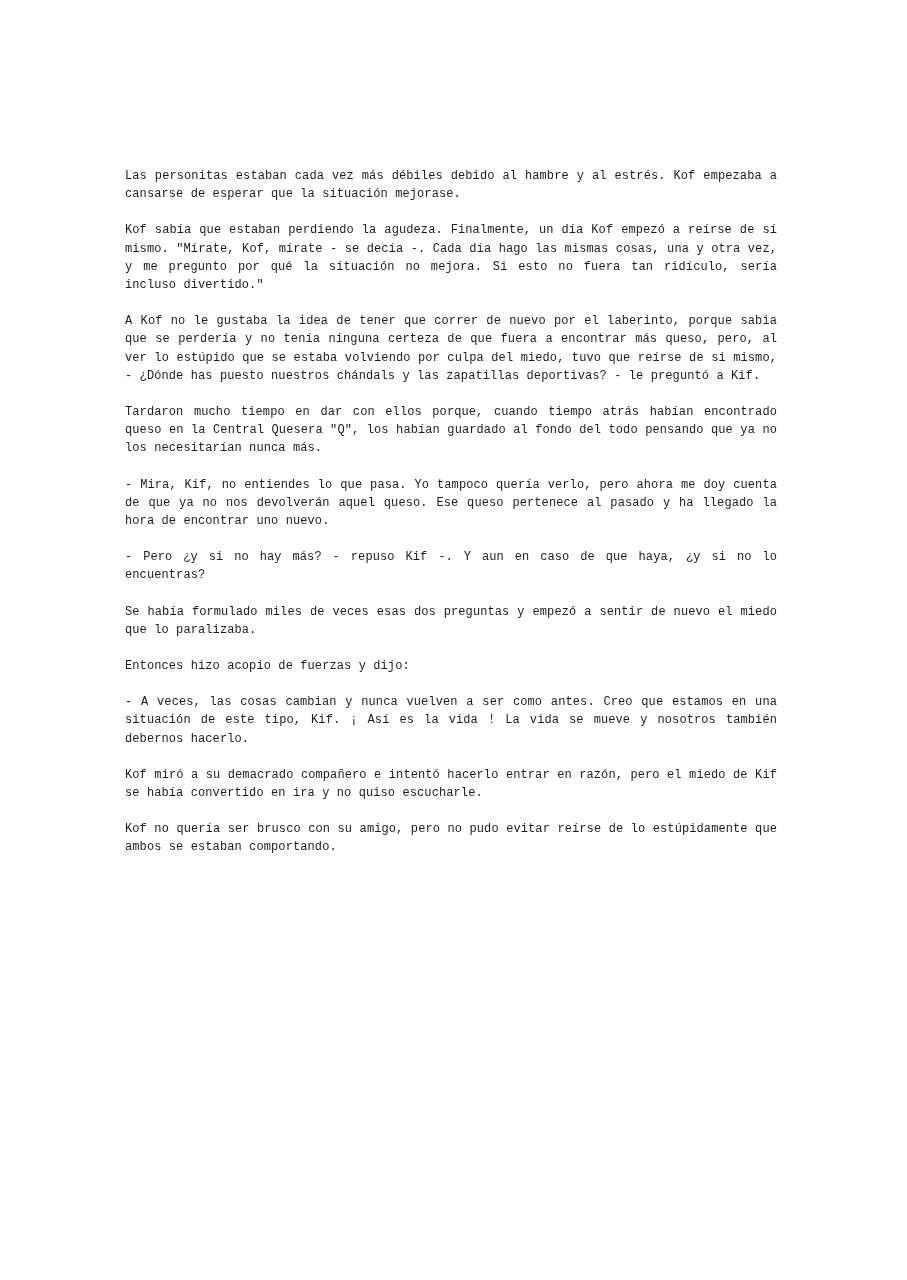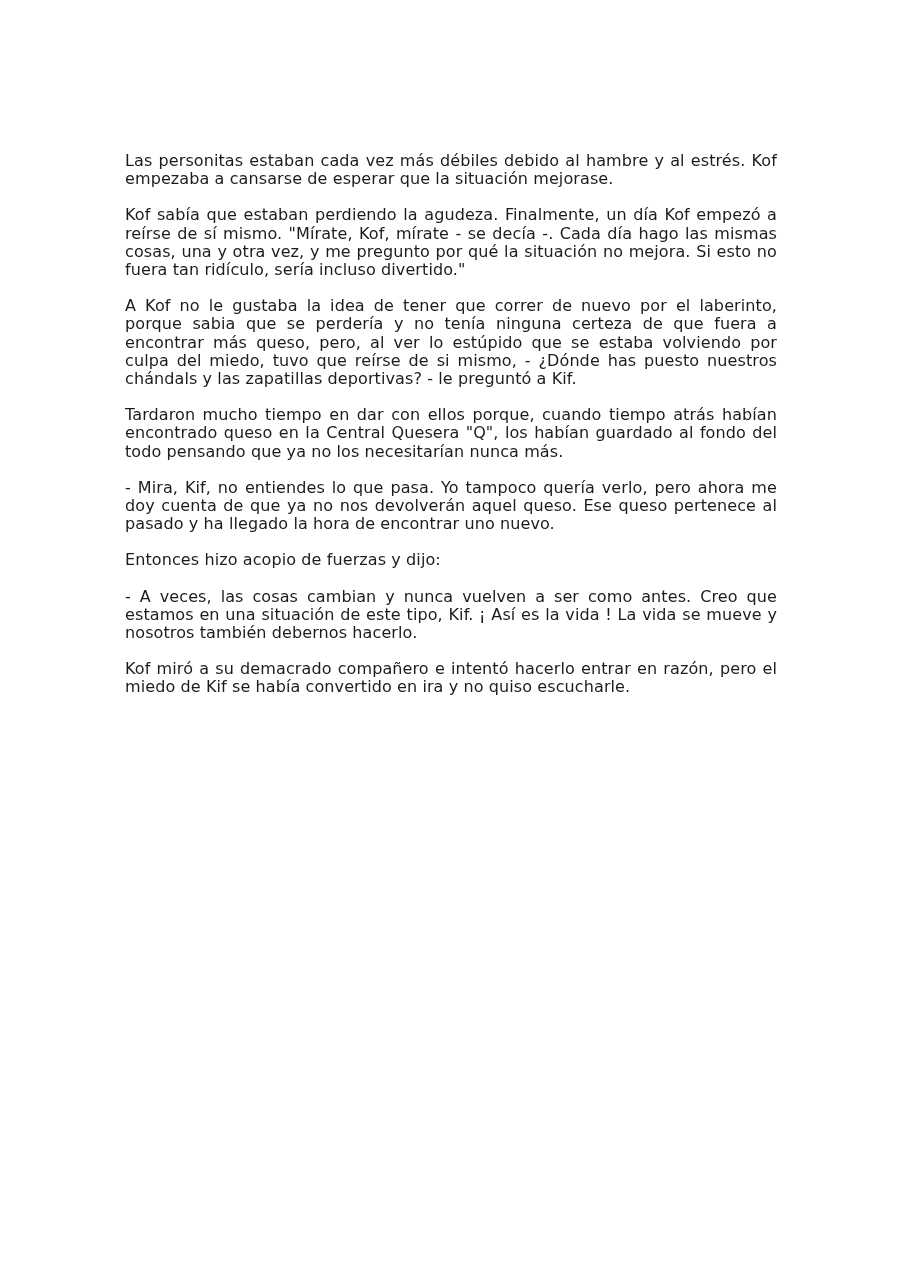--- a/index.html
+++ b/index.html
@@ -14,33 +14,37 @@
     overflow: hidden;
     font-family: "DejaVu Sans", "Liberation Sans", sans-serif;
   }
   .page {
     position: absolute;
     left: 125px;
     top: 152px;
     width: 652px;
   }
   .page p {
-    margin: 0 0 18px 0;
-    font-size: 16px;
+    margin: 15px 0 18px 0;
+    font-size: 12px;
     line-height: 18.2px;
     color: #1c1c1c;
     text-align: justify;
     letter-spacing: 0.1px;
+    font-family: Liberation Mono, monospace;
   }
 </style>
 </head>
 <body>
 
 <div class="page">
   <p>Las personitas estaban cada vez más débiles debido al hambre y al estrés.  Kof empezaba a cansarse de esperar que la situación mejorase.</p>
   <p>Kof sabía que estaban perdiendo la agudeza.  Finalmente, un día Kof empezó a reírse de sí mismo. "Mírate, Kof, mírate - se decía -.  Cada día hago las mismas cosas, una y otra vez, y me pregunto por qué la situación no mejora.  Si esto no fuera tan ridículo, sería incluso divertido."</p>
   <p>A Kof no le gustaba la idea de tener que correr de nuevo por el laberinto, porque sabia que se perdería y no tenía ninguna certeza de que fuera a encontrar más queso, pero, al ver lo estúpido que se estaba volviendo por culpa del miedo, tuvo que reírse de si mismo, - ¿Dónde has puesto nuestros chándals y las zapatillas deportivas? - le preguntó a Kif.</p>
   <p>Tardaron mucho tiempo en dar con ellos porque, cuando tiempo atrás habían encontrado queso en la Central Quesera "Q", los habían guardado al fondo del todo pensando que ya no los necesitarían nunca más.</p>
   <p>-  Mira, Kif, no entiendes lo que pasa.  Yo tampoco quería verlo, pero ahora me doy cuenta de que ya no nos devolverán aquel queso.  Ese queso pertenece al pasado y ha llegado la hora de encontrar uno nuevo.</p>
+  <p>- Pero ¿y si no hay más? - repuso Kif -.  Y aun en caso de que haya, ¿y si no lo encuentras?</p>
+  <p>Se había formulado miles de veces esas dos preguntas y empezó a sentir de nuevo el miedo que lo paralizaba.</p>
   <p>Entonces hizo acopio de fuerzas y dijo:</p>
   <p>- A veces, las cosas cambian y nunca vuelven a ser como antes.  Creo que estamos en una situación de este tipo, Kif. ¡ Así es la vida !  La vida se mueve y nosotros también debernos hacerlo.</p>
   <p>Kof miró a su demacrado compañero e intentó hacerlo entrar en razón, pero el miedo de Kif se había convertido en ira y no quiso escucharle.</p>
+  <p>Kof no quería ser brusco con su amigo, pero no pudo evitar reírse de lo estúpidamente que ambos se estaban comportando.</p>
 </div>
 
 </body></html>

